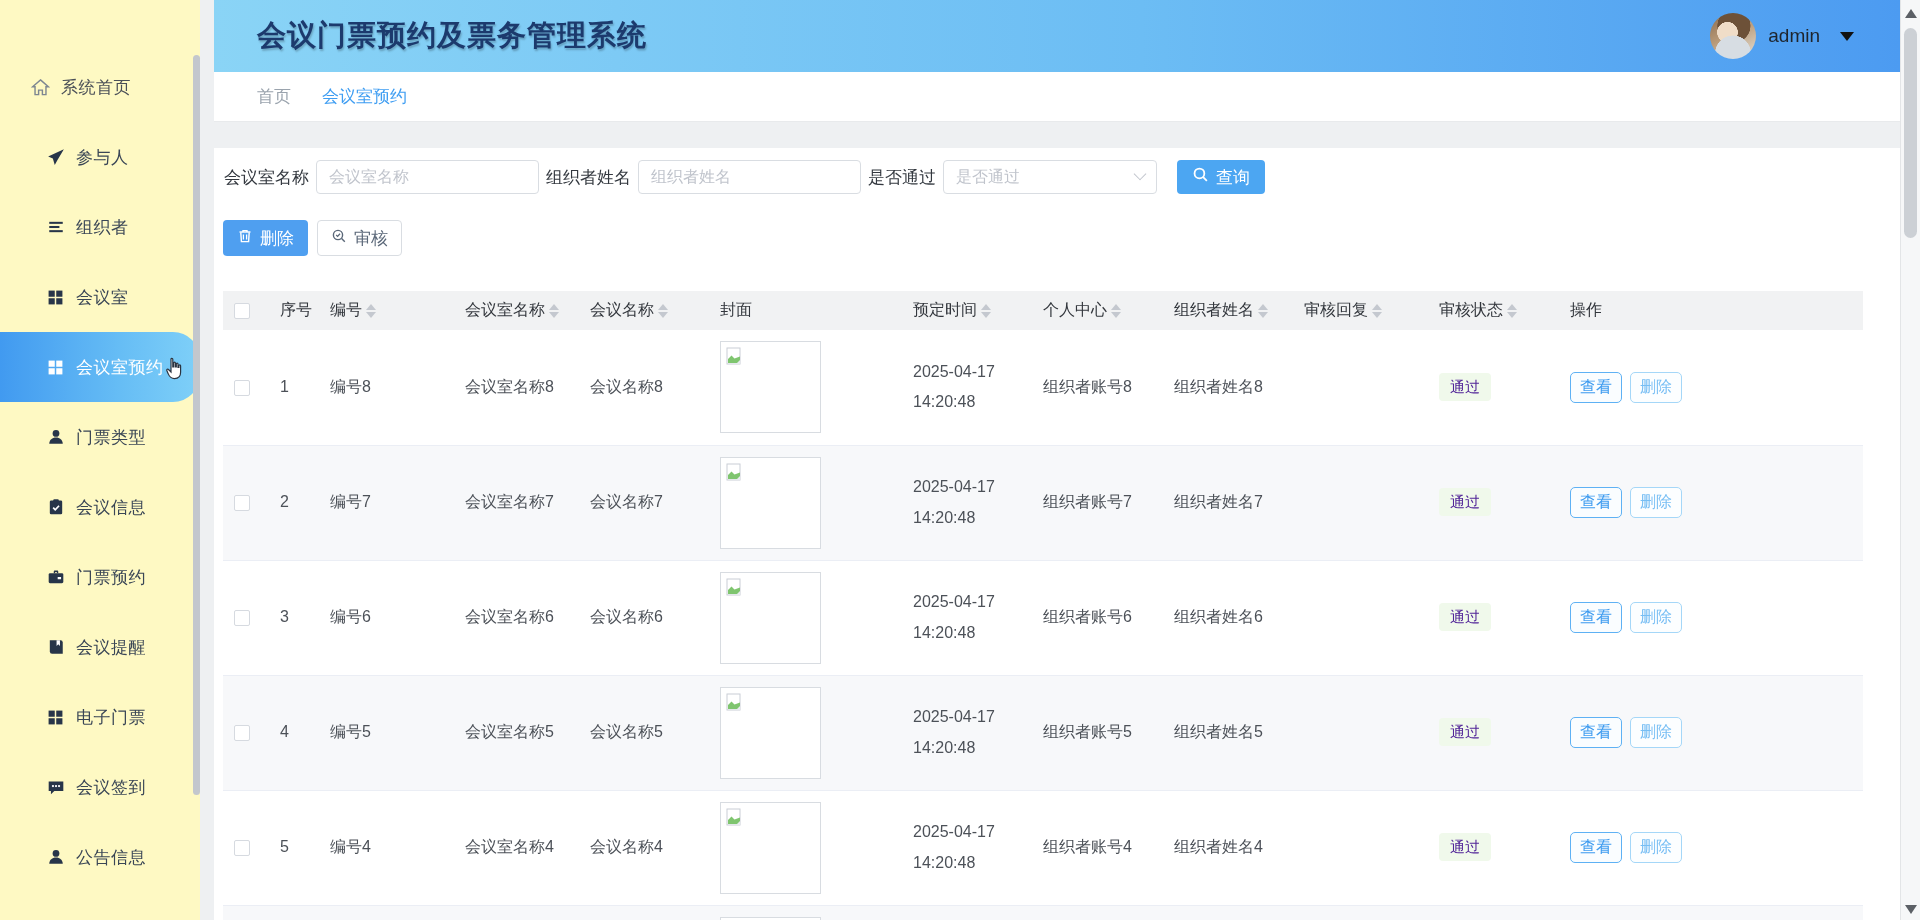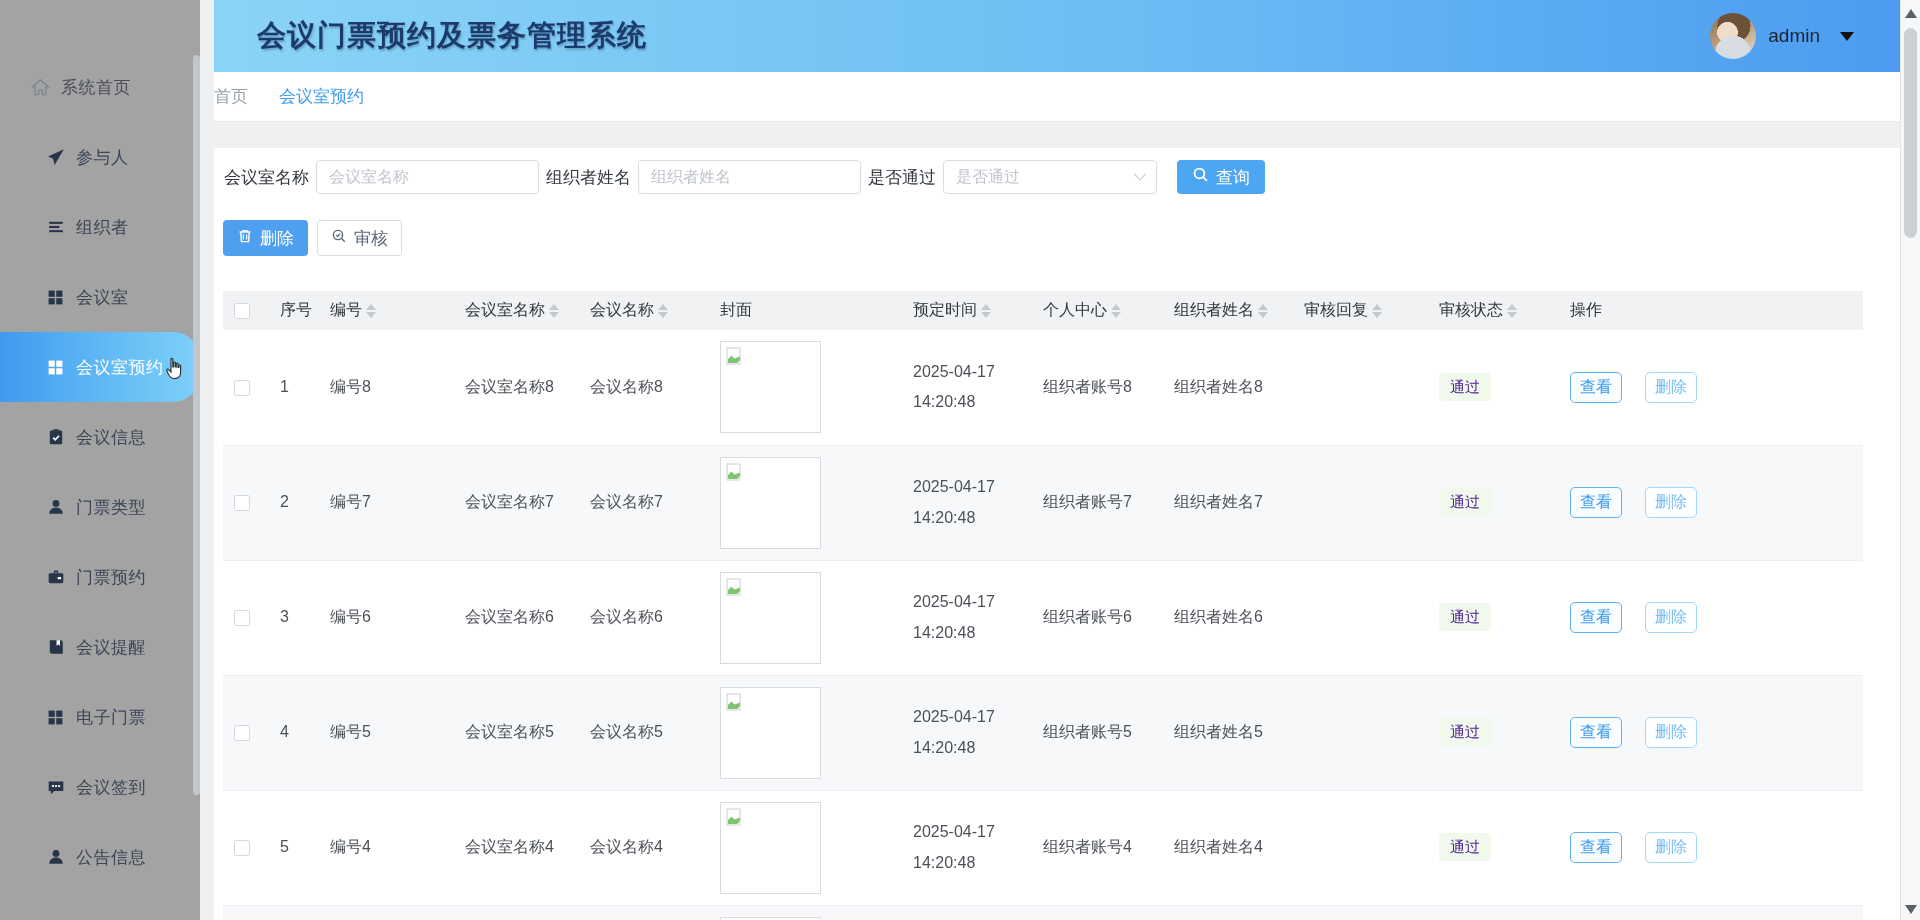--- a/index.html
+++ b/index.html
@@ -1,21 +1,21 @@
 <!DOCTYPE html>
 <html><head>
 <meta charset="utf-8">
 <style>
   * { margin:0; padding:0; box-sizing:border-box; }
   html,body { width:1920px; height:920px; overflow:hidden; }
   body { font-family:"Liberation Sans","DejaVu Sans",sans-serif; background:#eef0f2; }
   .stage { position:relative; width:1920px; height:920px; overflow:hidden; }
 
   
-  .sidebar { position:absolute; left:0; top:0; width:200px; height:920px; background:#a3a3a3; z-index:5; }
+  .sidebar { position:absolute; left:0; top:0; width:200px; height:920px; background:#fef9c3; z-index:5; }
   .side-list { padding-top:52px; }
   .side-item { position:relative; height:70px; display:flex; align-items:center; padding-left:46px; cursor:pointer; }
   .side-item .icon { display:inline-flex; width:19px; height:19px; margin-right:11px; align-items:center; justify-content:center; }
   .side-item .lbl { font-size:17px; color:#3a4656; letter-spacing:.5px; white-space:nowrap; }
   .side-item.group-top { padding-left:31px; }
   .side-item.group-top .lbl { color:#4a4f57; }
   .side-item.active { background:linear-gradient(90deg,#419af0 0%,#66bdf5 60%,#7fd0f8 100%); border-radius:0 27px 27px 0; }
   .side-item.active .lbl { color:#ffffff; }
   .cursor-hand { position:absolute; left:162px; top:24px; width:24px; height:26px; }
   .side-scrollbar { position:absolute; top:55px; left:193px; width:7px; height:740px; background:#c3c7cd; border-radius:4px; }
@@ -27,21 +27,21 @@
   .user { margin-left:auto; margin-right:46px; display:flex; align-items:center; cursor:pointer; }
   .avatar { width:46px; height:46px; border-radius:50%; margin-right:12px; overflow:hidden;
             background:
               radial-gradient(circle at 50% 88%, #d7dde3 0 38%, transparent 39%),
               radial-gradient(circle at 38% 42%, #f0ddc8 0 26%, transparent 27%),
               radial-gradient(circle at 52% 28%, #6d5138 0 40%, transparent 41%),
               linear-gradient(150deg,#8a6b4c 0%,#b99a78 45%,#e8e3da 100%); }
   .uname { font-size:19px; color:#1e242c; margin-right:20px; }
   .dd-caret { width:0; height:0; border-left:7px solid transparent; border-right:7px solid transparent; border-top:9px solid #111; }
 
-  .crumbs { height:50px; background:#ffffff; display:flex; align-items:center; border-bottom:1px solid #e8eaec; }
+  .crumbs { height:50px; background:#ffffff; display:flex; align-items:center; padding-left:43px; border-bottom:1px solid #e8eaec; }
   .crumb { font-size:17px; }
   .crumb.home { color:#9aa3ad; cursor:pointer; }
   .crumb.cur { color:#3e9df2; margin-left:31px; cursor:pointer; }
 
   .panel { position:absolute; top:148px; left:0; width:1686px; height:772px; background:#ffffff; padding:12px 0 0 9px; }
 
   
   .filters { display:flex; align-items:center; }
   .f-label { font-size:17px; color:#33383f; margin:0 7px 0 1px; white-space:nowrap; }
   .f-input { width:223px; height:34px; border:1px solid #d9dde2; border-radius:4px; font-size:16px; padding:0 12px; color:#333; outline:none; font-family:inherit; }
@@ -66,21 +66,21 @@
   .sort i { display:block; width:0; height:0; border-left:5px solid transparent; border-right:5px solid transparent; }
   .sort .up { border-bottom:6px solid #c4c8cf; }
   .sort .down { border-top:6px solid #c4c8cf; }
   tbody tr { height:115px; border-bottom:1px solid #ebeef5; background:#ffffff; }
   tbody tr:nth-child(even) { background:#f7f8fa; }
   td { font-size:16px; color:#4c5158; padding-left:11px; vertical-align:middle; line-height:1.9; }
   .cb { display:inline-block; width:16px; height:16px; border:1px solid #d6dae0; border-radius:2px; background:#fff; cursor:pointer; vertical-align:middle; }
   .cover { width:101px; height:92px; background:#fff; border:1px solid #d8dce1; position:relative; }
   .cover svg { position:absolute; left:5px; top:5px; }
   .tag-pass { display:inline-block; background:#f0f9eb; color:#4c1d95; font-size:15px; padding:5px 11px; border-radius:4px; line-height:1.2; }
-  .ops { display:flex; gap:23px; align-items:flex-end; }
+  .ops { display:flex; gap:8px; align-items:flex-end; }
   .btn-view { height:31px; padding:0 9px; background:#fafdff; border:1px solid #5eb1f4; color:#3f9cf0; border-radius:5px; font-size:16px; cursor:pointer; font-family:inherit; }
   .btn-rowdel { height:31px; padding:0 9px; background:#fcfeff; border:1px solid #a5d7f8; color:#77bef4; border-radius:5px; font-size:16px; cursor:pointer; font-family:inherit; }
 
   
   .vscroll { position:absolute; right:0; top:0; width:20px; height:920px; background:#f6f7f8; border-left:1px solid #e3e5e7; z-index:9; }
   .vs-up { position:absolute; top:9px; left:4px; width:0; height:0; border-left:6px solid transparent; border-right:6px solid transparent; border-bottom:9px solid #5c6066; }
   .vs-down { position:absolute; bottom:6px; left:4px; width:0; height:0; border-left:6px solid transparent; border-right:6px solid transparent; border-top:9px solid #5c6066; }
   .vs-thumb { position:absolute; top:28px; left:3px; width:13px; height:210px; background:#ccd0d5; border-radius:7px; }
 </style>
 </head>
@@ -146,36 +146,36 @@
         <span class="cursor-hand">
           <svg width="24" height="26" viewBox="0 0 24 26">
               <path d="M9 3.2c0-1.2 1.8-1.2 1.8 0V11h.9V7c0-1.2 1.7-1.2 1.7 0v4h.9V8c0-1.2 1.7-1.2 1.7 0v3.5h.9V9.8c0-1.2 1.7-1.2 1.7 0v6.5c0 4-2.4 6.3-6.1 6.3-3.2 0-5-1.7-6.2-4.7l-1.5-3.3c-.5-1.1.9-2 1.7-1.1L9 16z" fill="#ffffff" stroke="#2b3440" stroke-width="1.2"></path>
             </svg>
         </span>
       </div>
 
       <div class="side-item">
         <span class="icon">
           <svg width="18" height="18" viewBox="0 0 16 16">
+              <circle cx="8" cy="4.8" r="3" fill="#273549"></circle>
+              <path d="M2 14c0-3.4 2.7-5.6 6-5.6s6 2.2 6 5.6z" fill="#273549"></path>
+            </svg>
+        </span>
+        <span class="lbl">门票类型</span>
+      </div>
+
+      <div class="side-item">
+        <span class="icon">
+          <svg width="18" height="18" viewBox="0 0 16 16">
               <rect x="2.5" y="2.2" width="11" height="12.3" rx="1.2" fill="#273549"></rect>
               <rect x="5.5" y="1" width="5" height="2.4" rx="1" fill="#273549"></rect>
               <path d="M5.5 8.6 l1.8 1.9 3.4-3.6" fill="none" stroke="#ffffff" stroke-width="1.5"></path>
             </svg>
         </span>
         <span class="lbl">会议信息</span>
-      </div>
-
-      <div class="side-item">
-        <span class="icon">
-          <svg width="18" height="18" viewBox="0 0 16 16">
-              <circle cx="8" cy="4.8" r="3" fill="#273549"></circle>
-              <path d="M2 14c0-3.4 2.7-5.6 6-5.6s6 2.2 6 5.6z" fill="#273549"></path>
-            </svg>
-        </span>
-        <span class="lbl">门票类型</span>
       </div>
 
       <div class="side-item">
         <span class="icon">
           <svg width="18" height="18" viewBox="0 0 16 16">
               <path d="M6 4.6 V3.2 c0-.6.4-1 1-1 h2 c.6 0 1 .4 1 1 v1.4 h-1.3 V3.5 h-1.4 v1.1 z" fill="#273549"></path>
               <rect x="1.5" y="4.6" width="13" height="8.9" rx="1.2" fill="#273549"></rect>
               <rect x="9.5" y="8" width="3" height="2" fill="#ffffff"></rect>
             </svg>
         </span>

